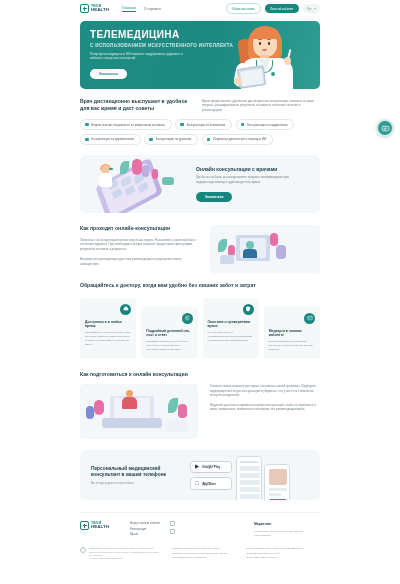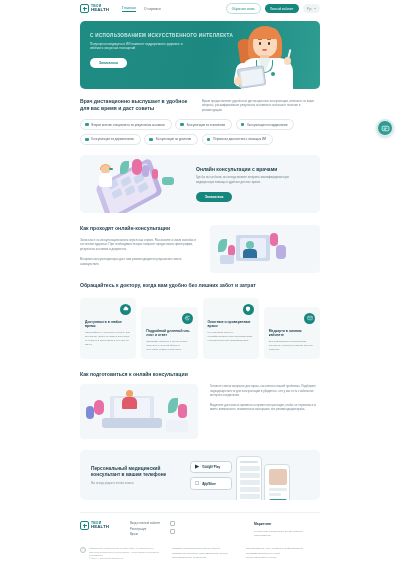--- a/index.html
+++ b/index.html
@@ -271,20 +271,21 @@
           <span>Рус</span>
           <span class="caret"></span>
         </span>
       </div>
     </div>
   </div>
 
   <div class="container">
 
     <div class="hero">
+      <h1>ТЕЛЕМЕДИЦИНА</h1>
       <h2>С ИСПОЛЬЗОВАНИЕМ ИСКУССТВЕННОГО ИНТЕЛЛЕКТА</h2>
       <p>Популярная медицина и ИИ помогает поддерживать здоровье и избежать ненужных посещений</p>
       <span class="hero-btn">Записаться</span>
 
       <div class="doc">
         <div class="pony"></div>
           <div class="hair-back"></div>
         <div class="face"></div>
           <div class="fringe"></div>
         <div class="brow l"></div>

